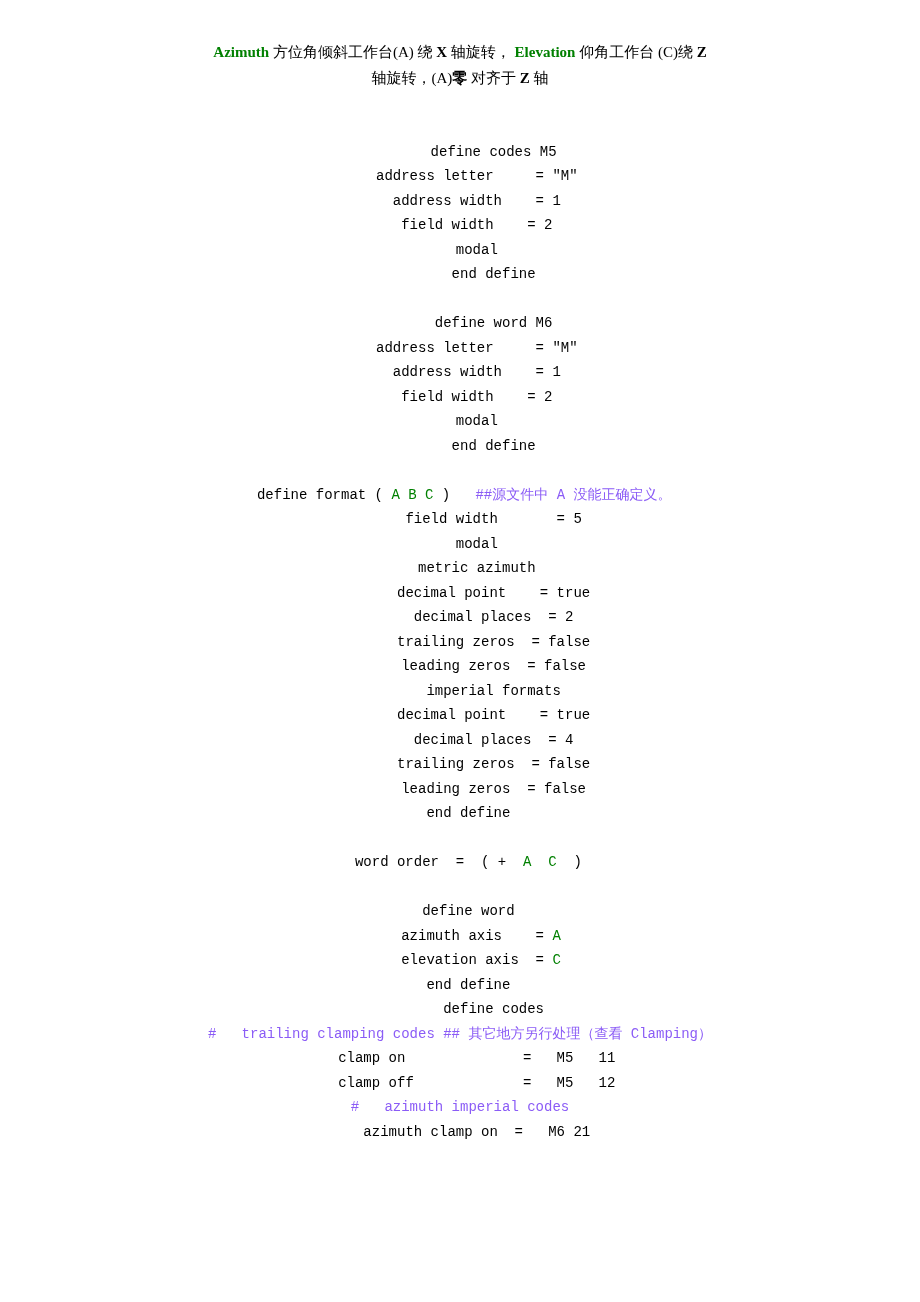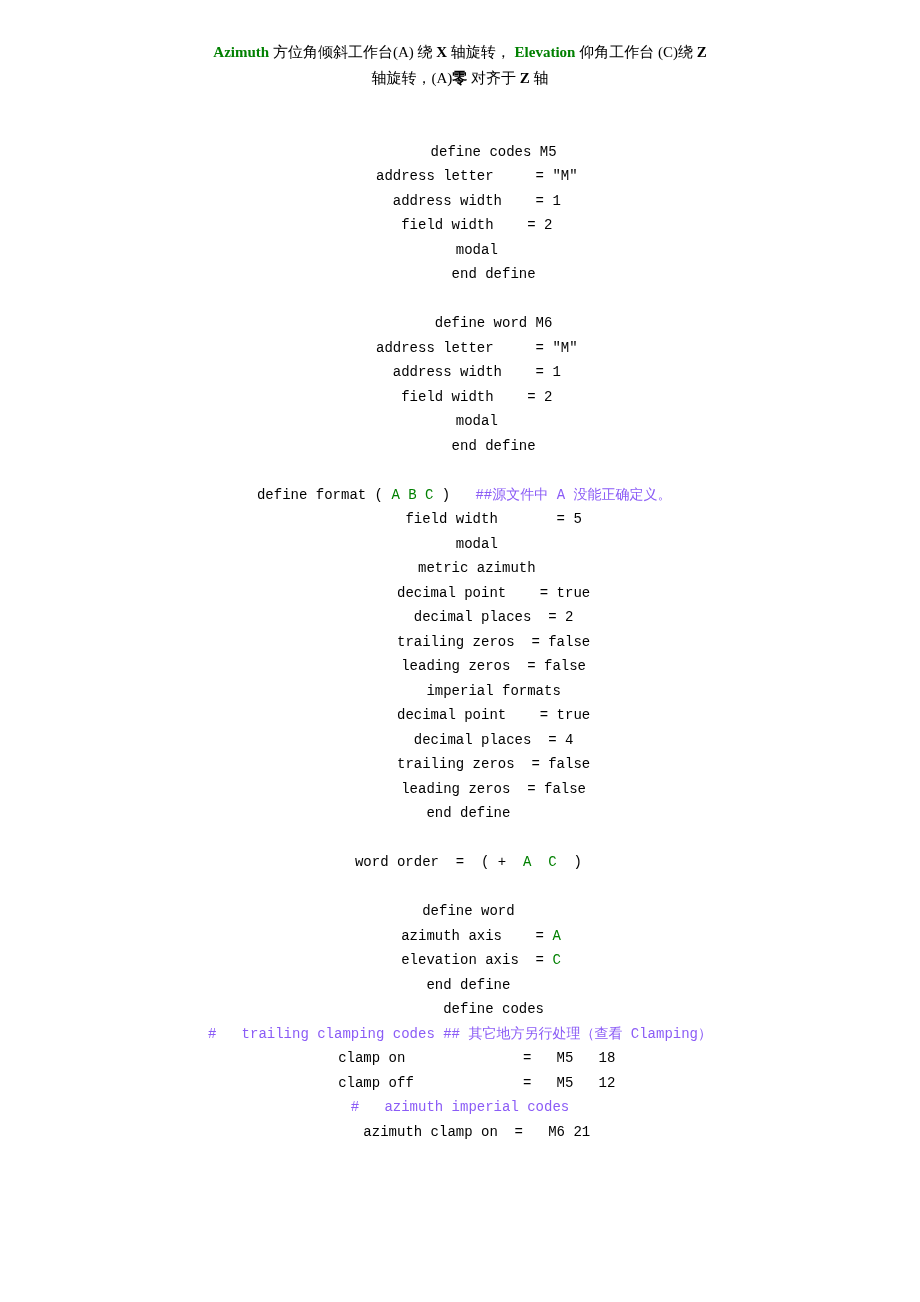--- a/index.html
+++ b/index.html
@@ -90,17 +90,17 @@
 <span>  end define</span>
 
 <span>  word order  =  ( +  <span class="kw-green">A  C</span>  )</span>
 
 <span>  define word</span>
 <span>     azimuth axis    = <span class="kw-green">A</span></span>
 <span>     elevation axis  = <span class="kw-green">C</span></span>
 <span>  end define</span>
 <span>        define codes</span>
 <span><span class="comment-green">#   trailing clamping codes ## 其它地方另行处理（查看 Clamping）</span></span>
-<span>    clamp on              =   M5   18</span>
+<span>    clamp on              =   M5   11</span>
 <span>    clamp off             =   M5   12</span>
 <span><span class="comment-green">#   azimuth imperial codes</span></span>
 <span>    azimuth clamp on  =   M6 21</span>
 </div>
 
 </body></html>

